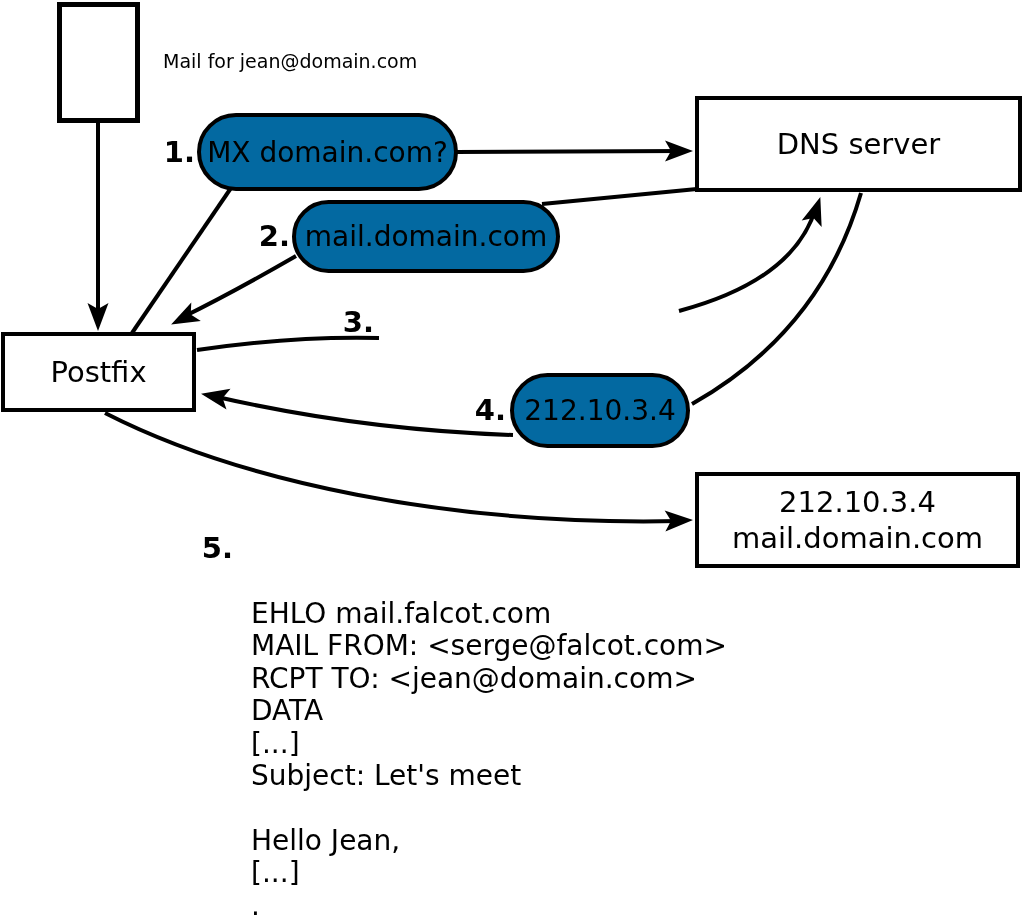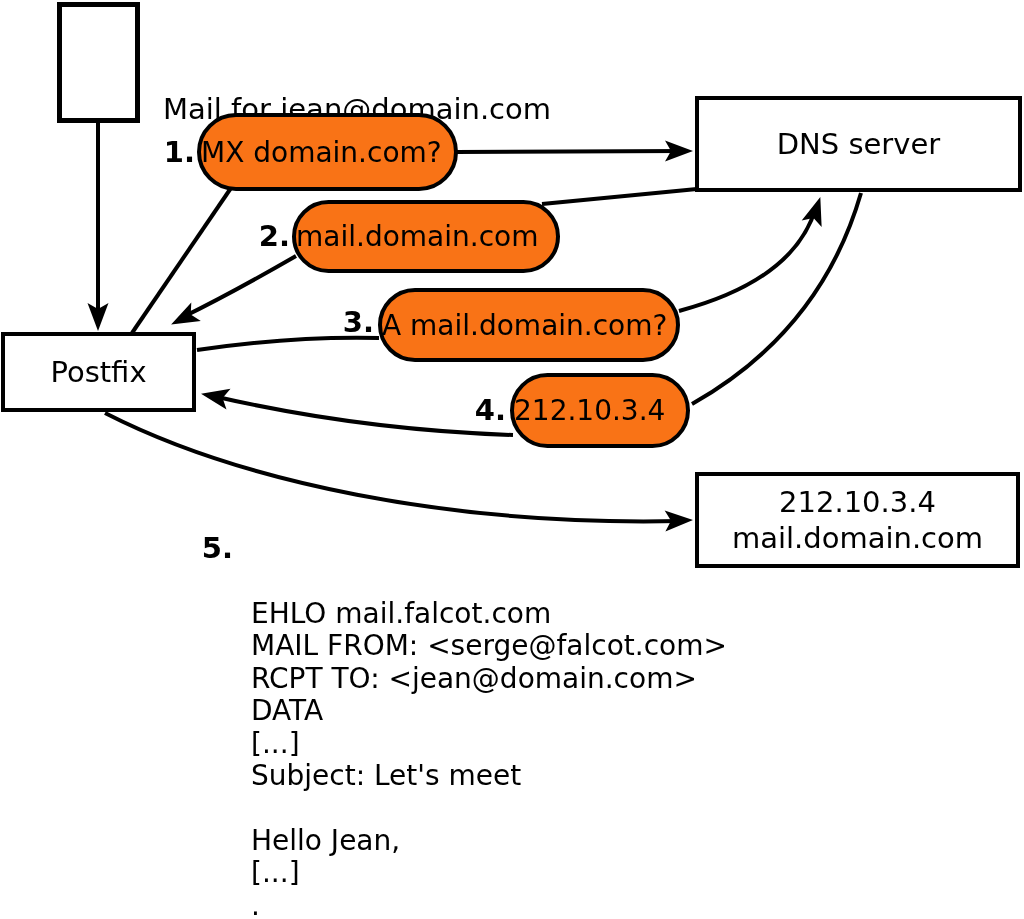--- a/index.html
+++ b/index.html
@@ -41,25 +41,26 @@
   .postfix { left: 1px;   top: 332px; width: 195px; height: 80px; }
   .dns     { left: 695px; top: 96px;  width: 327px; height: 96px; }
   .mailsrv {
     left: 695px; top: 472px; width: 325px; height: 96px;
     flex-direction: column;
   }
   .mailsrv .ln { line-height: 36px; }
   .pill {
     position: absolute;
     box-sizing: border-box;
-    background: #f97316;
+    background: #0369a1;
     border: 4px solid #000000;
     border-radius: 44px;
     display: flex;
     align-items: center;
+    justify-content: center;
     font-size: 28px;
     white-space: nowrap;
   }
   .pill1 { left: 197px; top: 113px; width: 261px; height: 78px; }
   .pill2 { left: 292px; top: 200px; width: 268px; height: 73px; }
   .pill3 { left: 378px; top: 288px; width: 302px; height: 74px; }
   .pill4 { left: 510px; top: 373px; width: 180px; height: 75px; }
   .stepnum {
     position: absolute;
     width: 62px;
@@ -69,24 +70,23 @@
     line-height: 33px;
     white-space: nowrap;
   }
   .n1 { left: 133px; top: 136px; }
   .n2 { left: 228px; top: 220px; }
   .n3 { left: 312px; top: 306px; }
   .n4 { left: 444px; top: 394px; }
   .n5 { left: 171px; top: 532px; }
   .freelabel {
     position: absolute;
-    font-size: 29px;
+    font-size: 19px;
     line-height: 33px;
     white-space: nowrap;
-    margin-top: 48px;
   }
   .mailfor { left: 163px; top: 45px; }
   .step5label { left: 249px; top: 532px; }
   .smtp {
     position: absolute;
     left: 251px; top: 598px;
     margin: 0;
     font-family: "DejaVu Sans", "Liberation Sans", sans-serif;
     font-size: 28px;
     line-height: 32.4px;
@@ -137,23 +137,20 @@
   <div class="pill pill1">
     <span>MX domain.com?</span>
   </div>
 
   <div class="stepnum n2">2.</div>
   <div class="pill pill2">
     <span>mail.domain.com</span>
   </div>
 
   <div class="stepnum n3">3.</div>
-  <div class="pill pill3">
-    <span>A mail.domain.com?</span>
-  </div>
 
   <div class="stepnum n4">4.</div>
   <div class="pill pill4">
     <span>212.10.3.4</span>
   </div>
 
   <div class="node dns">
     <span>DNS server</span>
   </div>
 

